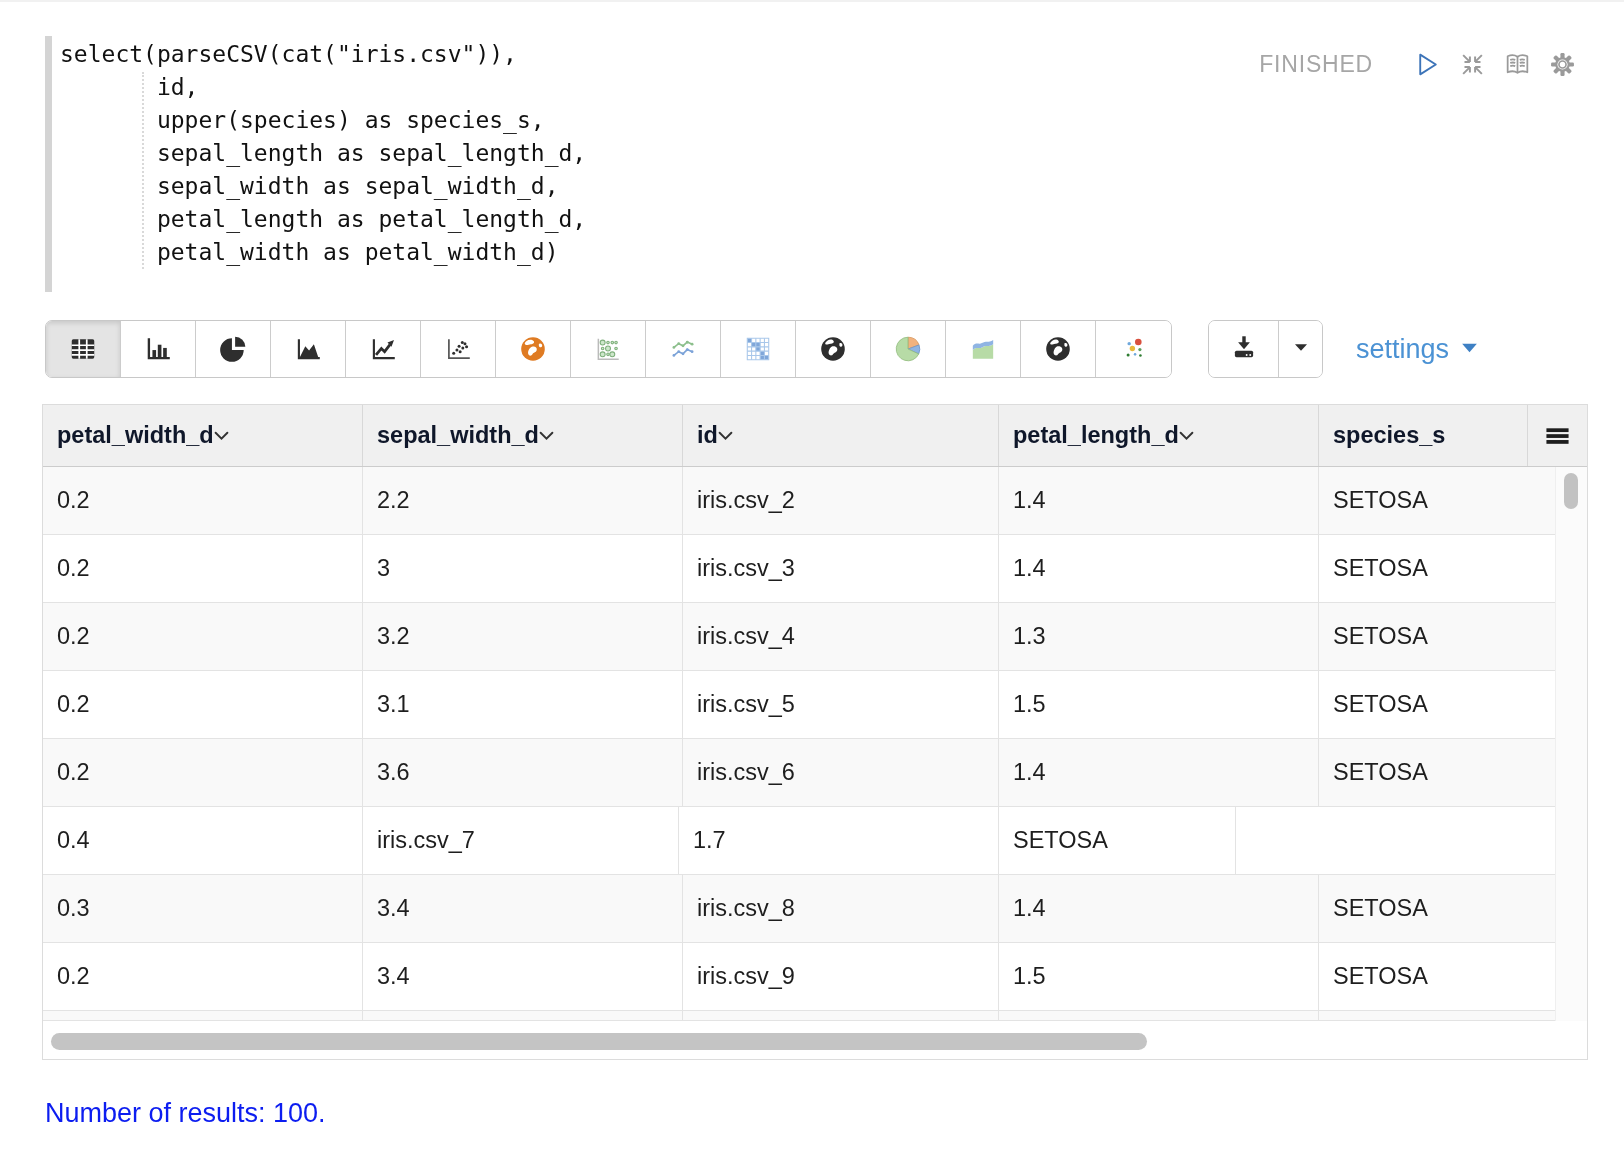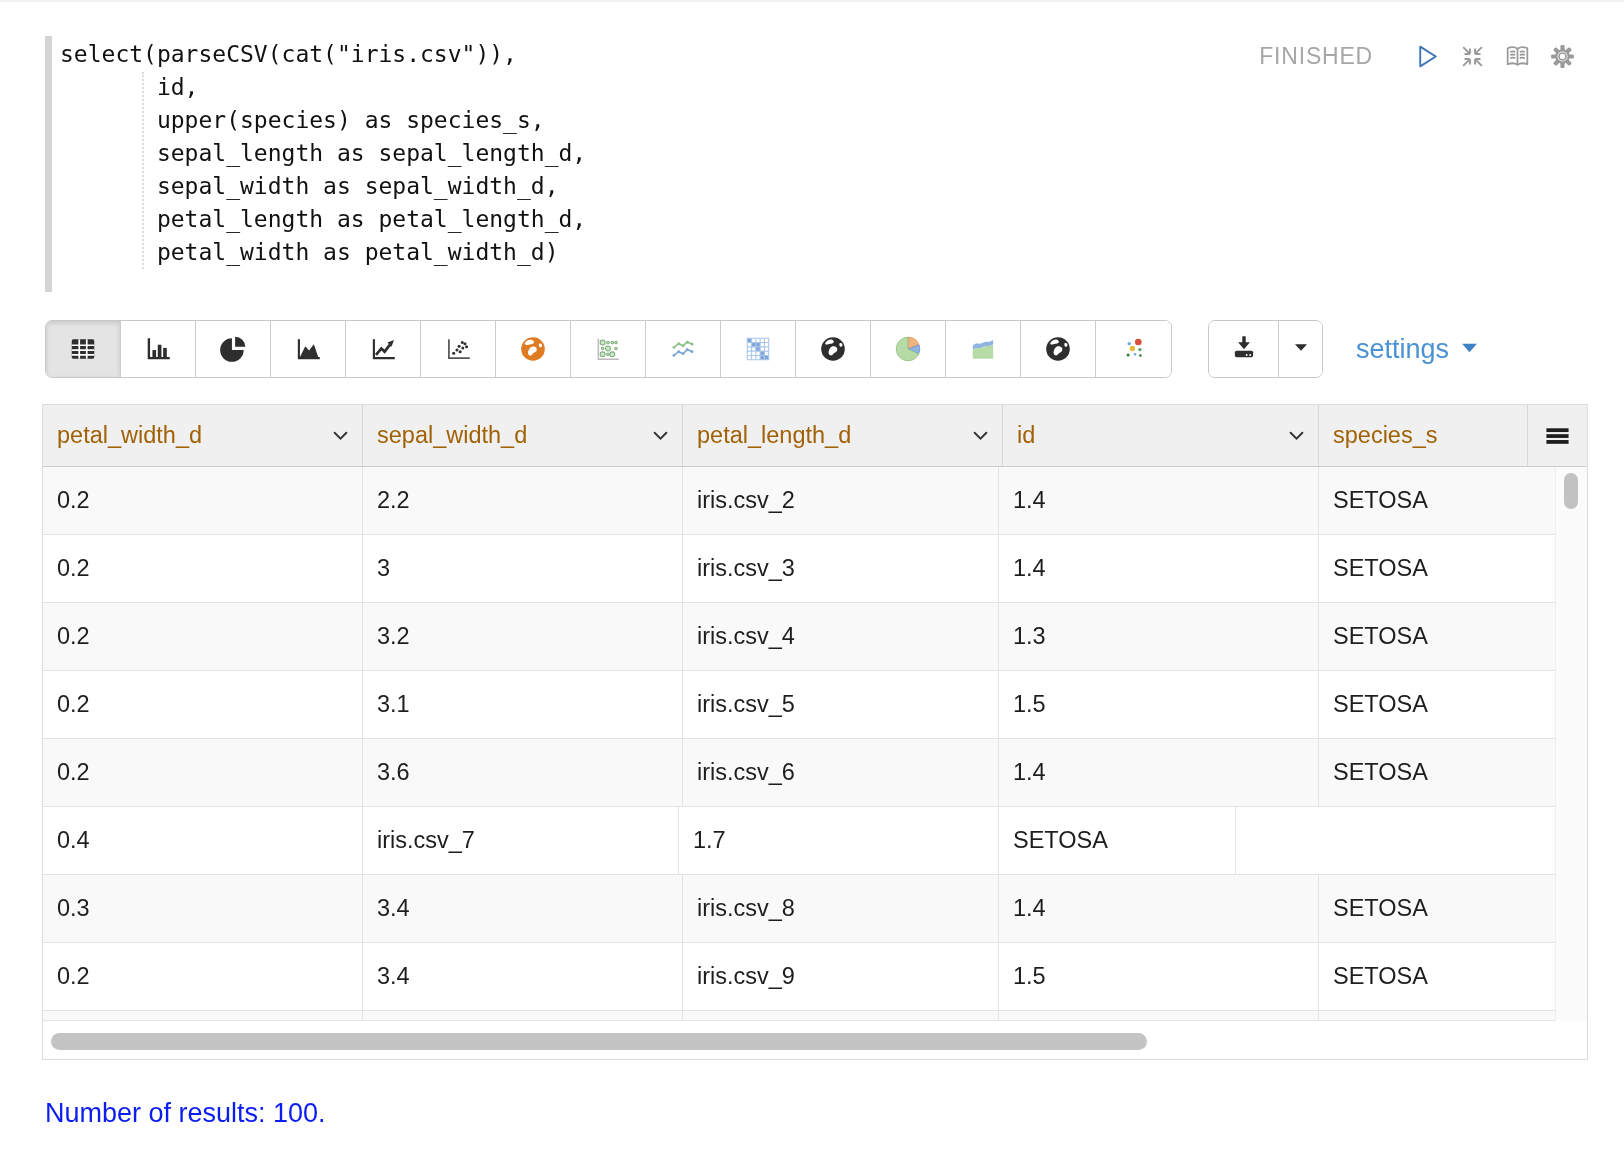--- a/index.html
+++ b/index.html
@@ -7,37 +7,37 @@
     width:1624px;height:1172px;background:#fff;position:relative;
     font-family:"Liberation Sans",sans-serif;color:#333;
     border-top:2px solid #f1f1f1;box-sizing:border-box;overflow:hidden;
   }
   
   .paragraph{position:relative;margin:34px 0 0 45px;height:258px;}
   .para-bar{position:absolute;left:0;top:0;width:7px;height:256px;background:#d4d4d4;}
   .code-area{position:relative;margin-left:15px;padding-top:2px;}
   .indent-guide{position:absolute;left:82px;top:36px;height:197px;border-left:2px dotted #d9d9d9;}
   pre.code{margin:0;font-family:"DejaVu Sans Mono",monospace;font-size:23px;line-height:33px;color:#111;white-space:pre;}
-  .para-controls{position:absolute;top:5px;right:47px;display:flex;align-items:center;}
+  .para-controls{position:absolute;top:13px;right:47px;display:flex;align-items:center;}
   .status{color:#a6a6a6;font-size:23px;letter-spacing:.8px;margin-right:24px;}
   .pctrl{width:30px;height:30px;display:flex;align-items:center;justify-content:center;cursor:pointer;margin-left:15px;}
   
   .toolbar{display:flex;align-items:flex-start;margin:26px 0 0 45px;height:58px;}
   .chart-group{display:flex;border:1px solid #c8c8c8;border-radius:7px;overflow:hidden;height:58px;box-sizing:border-box;background:#fff;}
   .chart-btn{width:75px;height:56px;display:flex;align-items:center;justify-content:center;background:#fff;border-right:1px solid #ccc;cursor:pointer;box-sizing:border-box;}
   .chart-btn:last-child{border-right:none;}
   .chart-btn.selected{background:#e4e4e4;box-shadow:inset 0 2px 5px rgba(0,0,0,.13);}
   .dl-group{display:flex;margin-left:36px;border:1px solid #c8c8c8;border-radius:7px;overflow:hidden;height:58px;box-sizing:border-box;background:#fff;}
   .dl-btn{width:70px;height:56px;display:flex;align-items:center;justify-content:center;border-right:1px solid #ccc;background:#fff;cursor:pointer;box-sizing:border-box;}
   .dl-caret{width:43px;height:56px;display:flex;align-items:center;justify-content:center;background:#fff;cursor:pointer;}
   .settings{margin-left:33px;align-self:center;color:#4b92d4;font-size:27px;display:flex;align-items:center;gap:10px;cursor:pointer;text-decoration:none;}
   
   .tablewrap{position:relative;margin:26px 0 0 42px;width:1546px;border:1px solid #dcdcdc;box-sizing:border-box;background:#fff;}
   .thead{display:flex;height:62px;background:#f0f0f0;border-bottom:1px solid #ccc;box-sizing:border-box;}
-  .th{box-sizing:border-box;border-right:1px solid #d8d8d8;display:flex;align-items:center;justify-content:space-between;padding:0 14px;font-weight:normal;font-size:23.5px;color:#a16207;cursor:pointer;overflow:hidden;white-space:nowrap;}
+  .th{box-sizing:border-box;border-right:1px solid #d8d8d8;display:flex;align-items:center;padding:0 14px;font-weight:bold;font-size:23.5px;color:#0f172a;cursor:pointer;overflow:hidden;white-space:nowrap;}
   .th-menu{flex:1;display:flex;align-items:center;justify-content:center;cursor:pointer;}
   .tbody-wrap{position:relative;}
   .trow{display:flex;height:68px;border-bottom:1px solid #e3e3e3;background:#fff;box-sizing:border-box;}
   .trow.odd{background:#f9f9f9;}
   .tcell{box-sizing:border-box;border-right:1px solid #e3e3e3;display:flex;align-items:center;padding-left:14px;font-size:23.5px;color:#1e1e1e;overflow:hidden;white-space:nowrap;}
   .trow.sliver{height:10px;border-bottom:1px solid #e3e3e3;}
   .vscroll{position:absolute;top:0;right:0;bottom:0;width:31px;background:#fbfbfb;border-left:1px solid #efefef;}
   .vthumb{position:absolute;top:6px;left:8px;width:14px;height:36px;border-radius:7px;background:#c2c2c2;}
   .hscroll{position:relative;height:38px;background:#fff;}
   .hthumb{position:absolute;top:12px;left:8px;width:1096px;height:17px;border-radius:8.5px;background:#c4c4c4;}
@@ -329,30 +329,30 @@
         </span>
       </div>
       <div class="th" style="width: 320px;">
         <span>sepal_width_d</span>
         <span style="display: flex;">
           <svg viewBox="0 0 14 9" width="15" height="10">
             <path d="M1.5 1.5 L7 7 L12.5 1.5" stroke="#333" stroke-width="1.8" fill="none" stroke-linecap="round"></path>
           </svg>
         </span>
       </div>
+      <div class="th" style="width: 316px;">
+        <span>id</span>
+        <span style="display: flex;">
+          <svg viewBox="0 0 14 9" width="15" height="10">
+            <path d="M1.5 1.5 L7 7 L12.5 1.5" stroke="#333" stroke-width="1.8" fill="none" stroke-linecap="round"></path>
+          </svg>
+        </span>
+      </div>
       <div class="th" style="width: 320px;">
         <span>petal_length_d</span>
-        <span style="display: flex;">
-          <svg viewBox="0 0 14 9" width="15" height="10">
-            <path d="M1.5 1.5 L7 7 L12.5 1.5" stroke="#333" stroke-width="1.8" fill="none" stroke-linecap="round"></path>
-          </svg>
-        </span>
-      </div>
-      <div class="th" style="width: 316px;">
-        <span>id</span>
         <span style="display: flex;">
           <svg viewBox="0 0 14 9" width="15" height="10">
             <path d="M1.5 1.5 L7 7 L12.5 1.5" stroke="#333" stroke-width="1.8" fill="none" stroke-linecap="round"></path>
           </svg>
         </span>
       </div>
       <div class="th" style="width: 209px;">
         <span>species_s</span>
       </div>
       <div class="th-menu">

